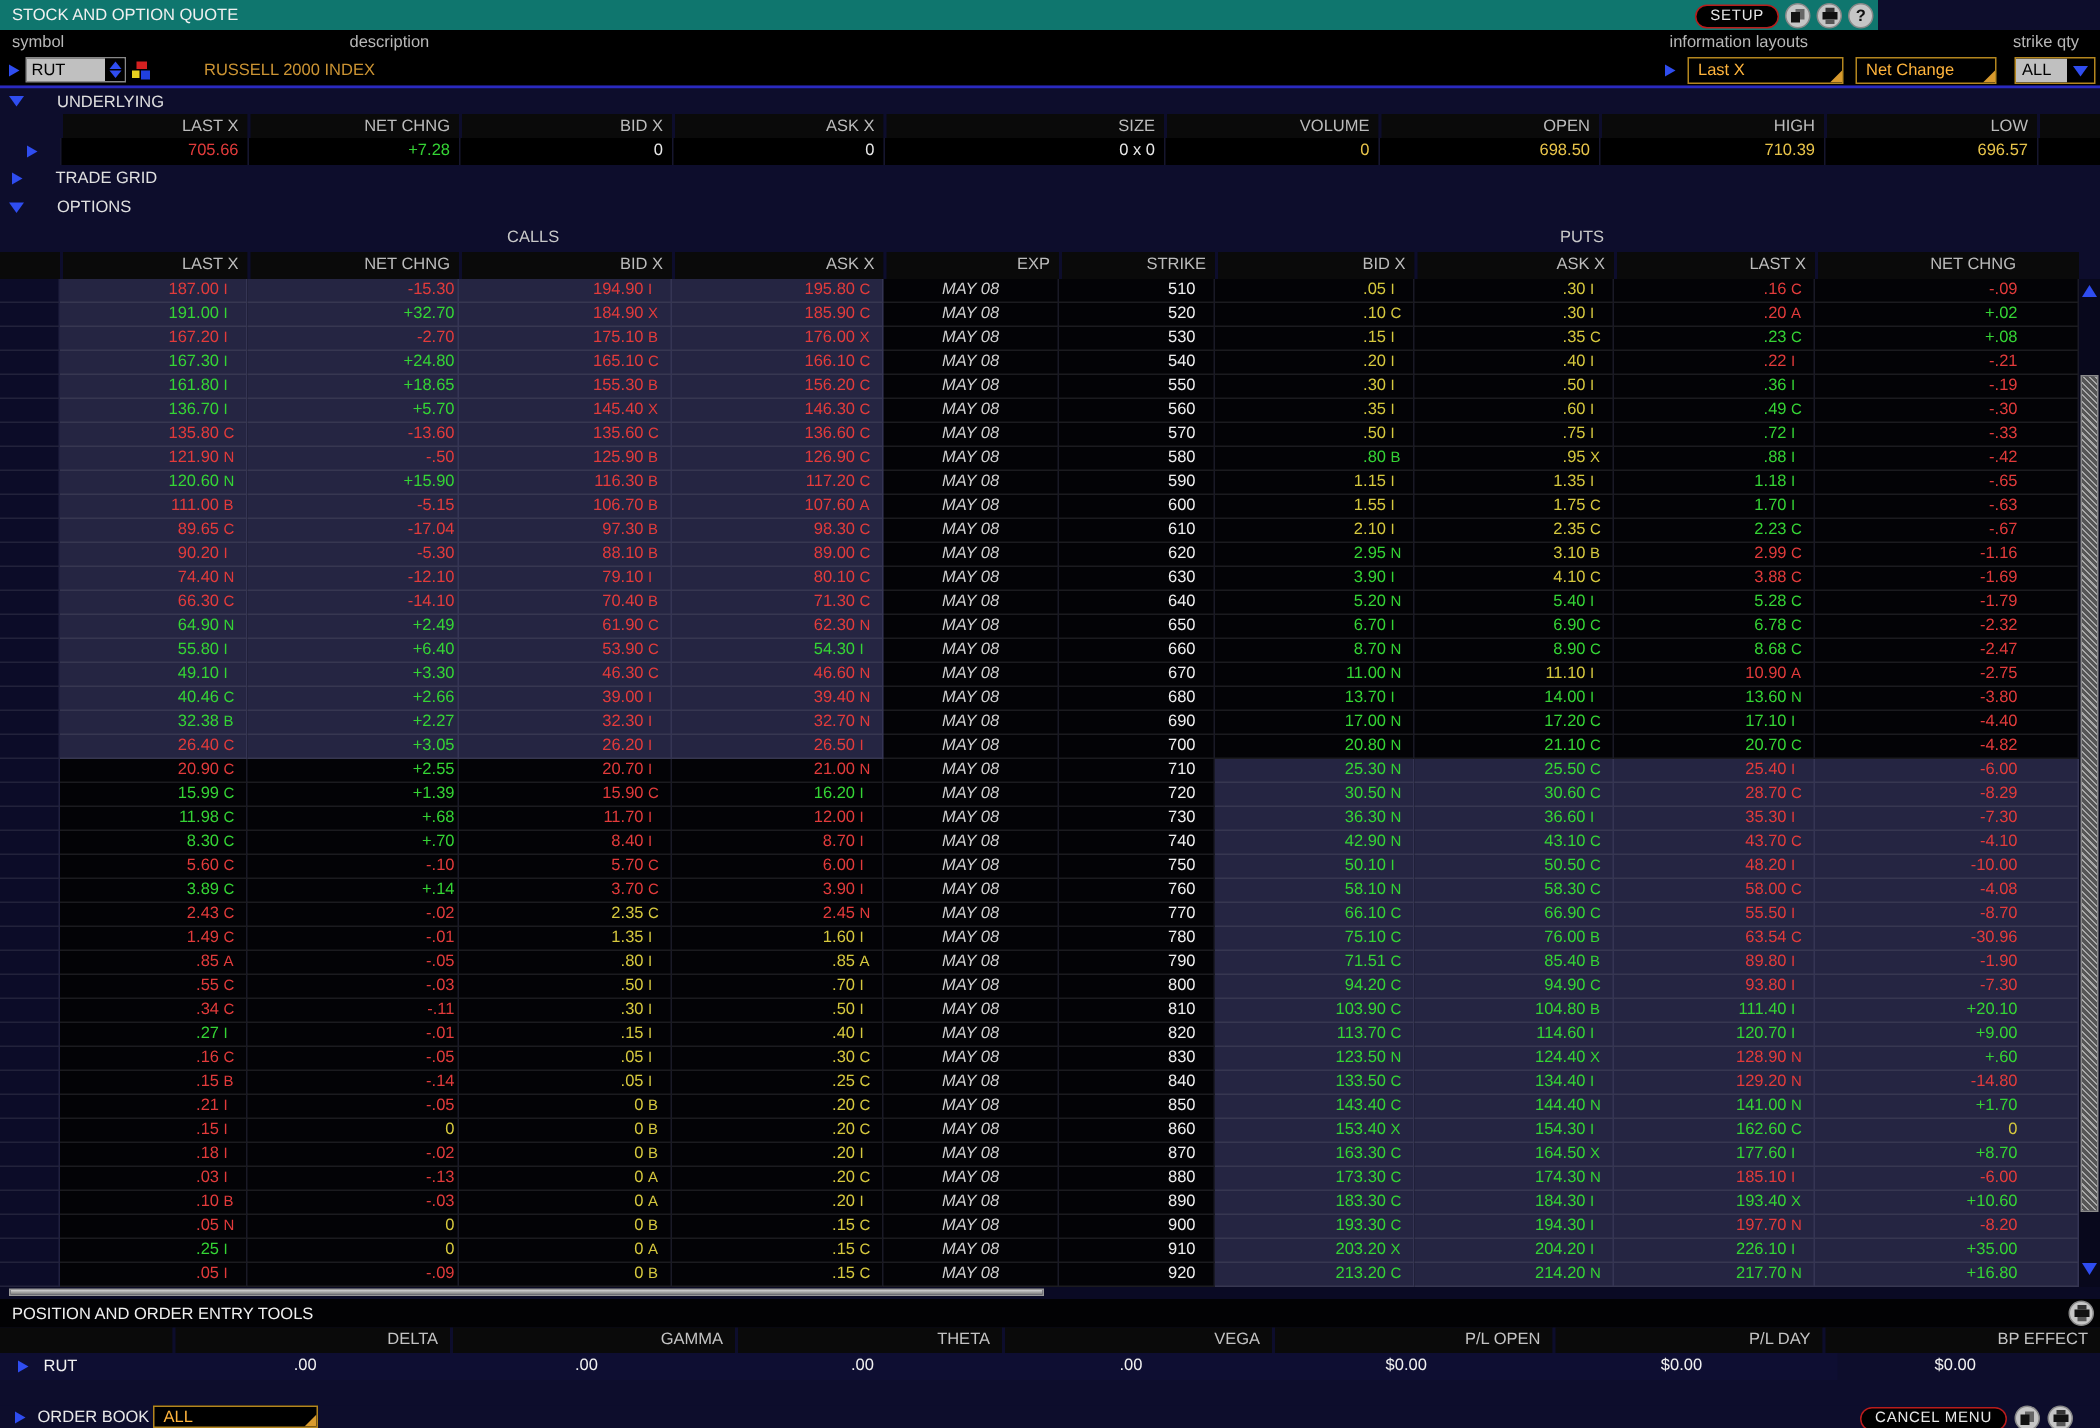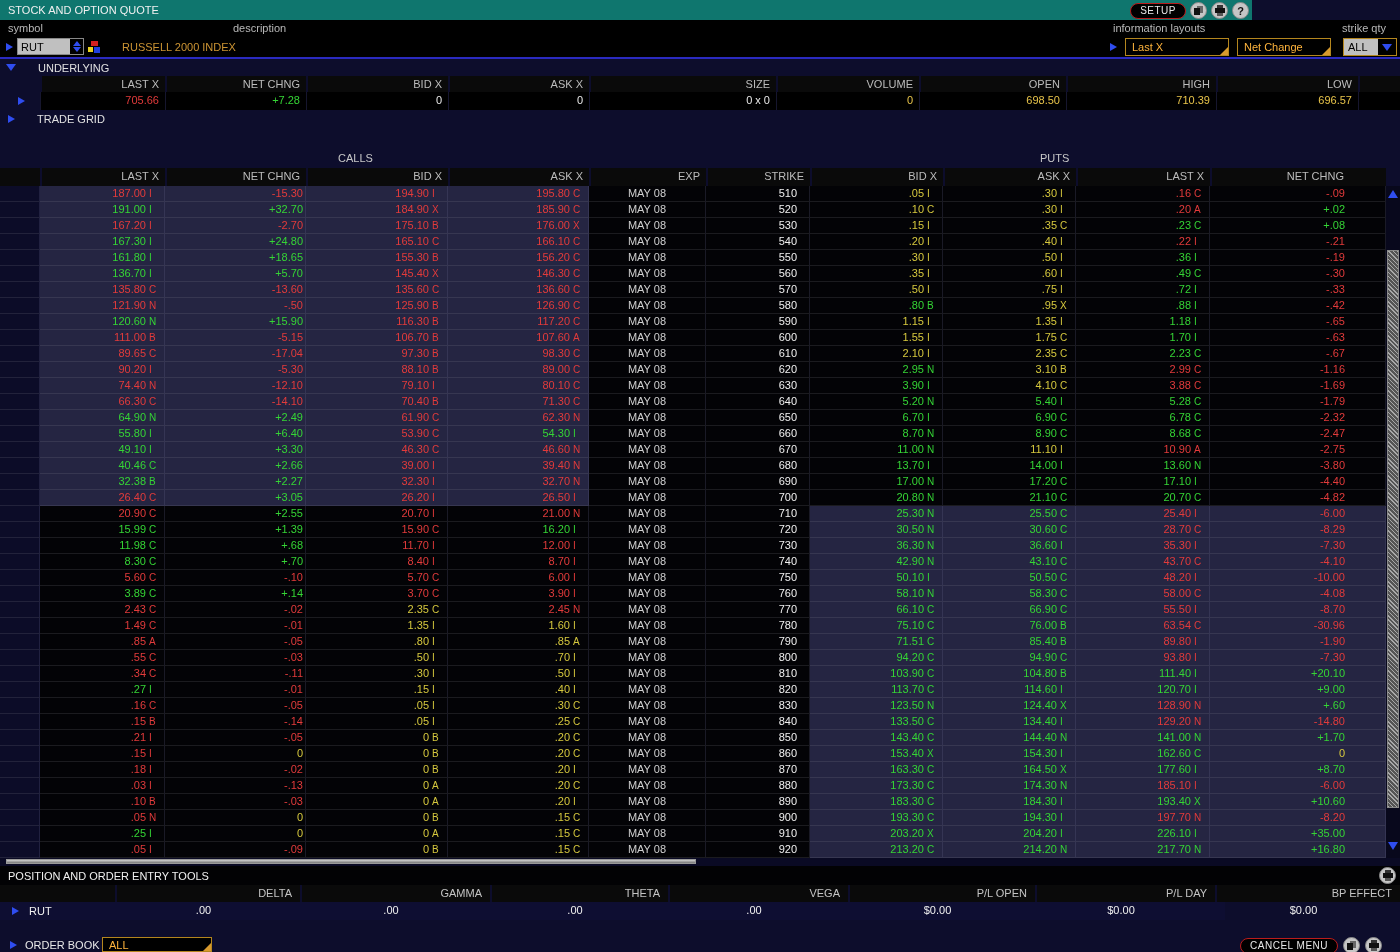--- a/index.html
+++ b/index.html
@@ -63,21 +63,21 @@
   .cp-band span { position:absolute; top:4px; }
   .chain-hdr { position:absolute; left:0; top:168px; width:1386px; height:18px; display:grid; grid-template-columns:40px 125px 141px 142px 141px 117px 104px 133px 133px 134px 176px; }
   .chain-hdr .hc { background:#0a0a0a; color:#bcbcbc; text-align:right; padding:2px 6px 0 0; border-left:2px solid #0d0d2c; }
   .chain-hdr .hc.pn { padding-right:42px; }
   .chain-body { position:absolute; left:0; top:186px; width:1400px; height:672px; background:#030306; }
   .crow { display:grid; grid-template-columns:40px 125px 141px 142px 141px 117px 104px 133px 133px 134px 176px; height:16px; width:1386px; }
   .cel { border-right:1px solid rgba(110,110,150,.22); border-bottom:1px solid rgba(150,150,160,.16); line-height:15px; display:flex; justify-content:flex-end; align-items:center; padding-right:2px; }
   .cel .num { text-align:right; }
   .cel .ex { width:13px; margin-left:3px; text-align:left; font-size:10px; }
   .cel.gut { background:#0c0c28; }
-  .cel.exp { justify-content:center; color:#d0d0d0; padding-right:0; }
+  .cel.exp { justify-content:center; color:#d0d0d0; padding-right:0;font-style:italic; }
   .cel.strike { color:#f0f0f0; padding-right:12px; }
   .cel.pnet { padding-right:40px; }
   .crow.itm-c .cc { background:#252542; }
   .crow.itm-p .pc { background:#252542; }
 
   
   .vscroll { position:absolute; right:0; top:0; width:14px; height:672px; background:#08081c; }
   .vs-up { position:absolute; top:4px; left:2px; width:0;height:0; border-left:5px solid transparent;border-right:5px solid transparent;border-bottom:8px solid #2f4df0; }
   .vs-dn { position:absolute; top:656px; left:2px; width:0;height:0; border-left:5px solid transparent;border-right:5px solid transparent;border-top:8px solid #2f4df0; }
   .vs-thumb { position:absolute; top:64px; left:1px; width:12px; height:558px; border:1px solid #8a8a8a; background:repeating-linear-gradient(45deg,#a8a8a8 0 1px,#555 1px 3px); }
@@ -140,21 +140,21 @@
         <span class="spin">
             <span class="up"></span>
             <span class="dn"></span>
           </span>
       </span>
       <span class="clricon">
         <i style="left:3px;top:0;width:7px;height:5px;background:#d42020"></i>
         <i style="left:0;top:6px;width:5px;height:5px;background:#e8d020"></i>
         <i style="left:6px;top:6px;width:6px;height:6px;background:#2040e0"></i>
       </span>
-      <span class="desc" style="margin-left:18px">RUSSELL 2000 INDEX</span>
+      <span class="desc" style="margin-left:32px">RUSSELL 2000 INDEX</span>
     </span>
     <span class="layout-group">
       <span class="tri-r"></span>
       <span class="combo" style="width:104px">
           <span>Last X</span>
           <span class="fold"></span>
         </span>
       <span class="combo" style="width:94px">
           <span>Net Change</span>
           <span class="fold"></span>
@@ -221,20 +221,38 @@
       <span class="circ">
           <svg width="12" height="11">
             <rect x="3" y="0" width="6" height="3" fill="#333"></rect>
             <rect x="1" y="3" width="10" height="5" fill="#111"></rect>
             <rect x="3" y="8" width="6" height="3" fill="#555"></rect>
           </svg>
         </span>
     </span>
   </div>
 
+  <div class="secbar" style="top:128px;height:20px">
+    <span class="tri-d" style="margin-left:6px"></span>
+    <span class="lbl">OPTIONS</span>
+    <span class="combo" style="position:absolute;left:603px;top:129px;width:145px">
+      <span>Single</span>
+      <span style="margin-left:auto"><span class="tri-d"></span></span>
+    </span>
+    <span class="combo" style="position:absolute;left:1292px;top:129px;width:72px">
+      <span>Composite</span>
+        <span class="fold"></span>
+    </span>
+    <span class="circ" style="position:absolute;left:1368px;top:129px">
+      <svg width="11" height="11">
+          <polyline points="1,1 5.5,4 10,1" fill="none" stroke="#111" stroke-width="2"></polyline>
+          <polyline points="1,6 5.5,9 10,6" fill="none" stroke="#111" stroke-width="2"></polyline>
+        </svg>
+    </span>
+  </div>
 
   <div class="cp-band">
     <span style="left:338px">CALLS</span>
     <span style="left:1040px">PUTS</span>
   </div>
 
   <div class="chain-hdr">
     <div class="hc" style="border-left:none"></div>
     <div class="hc">LAST X</div>
     <div class="hc">NET CHNG</div>

